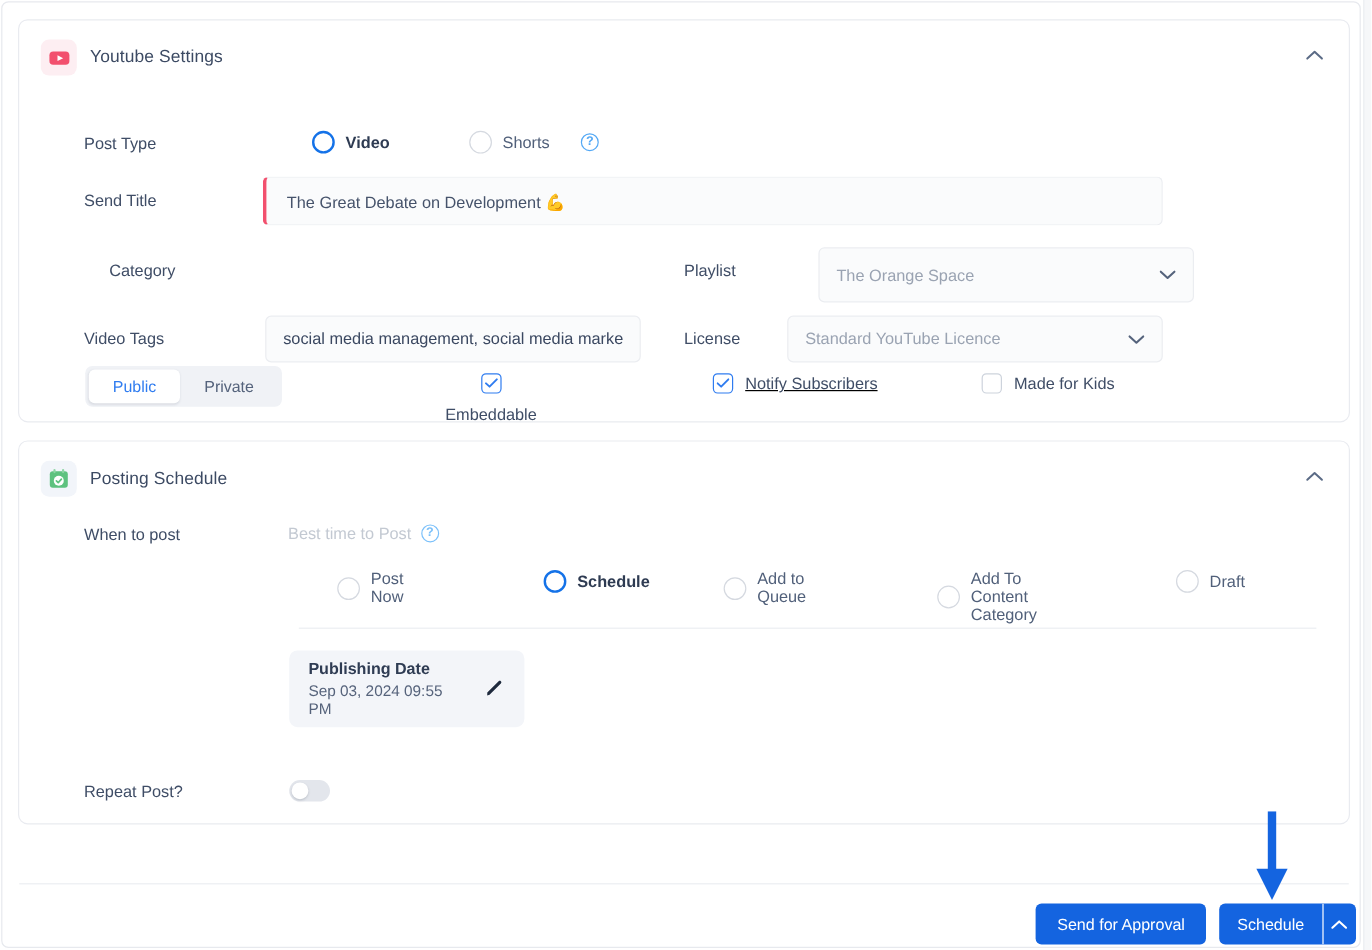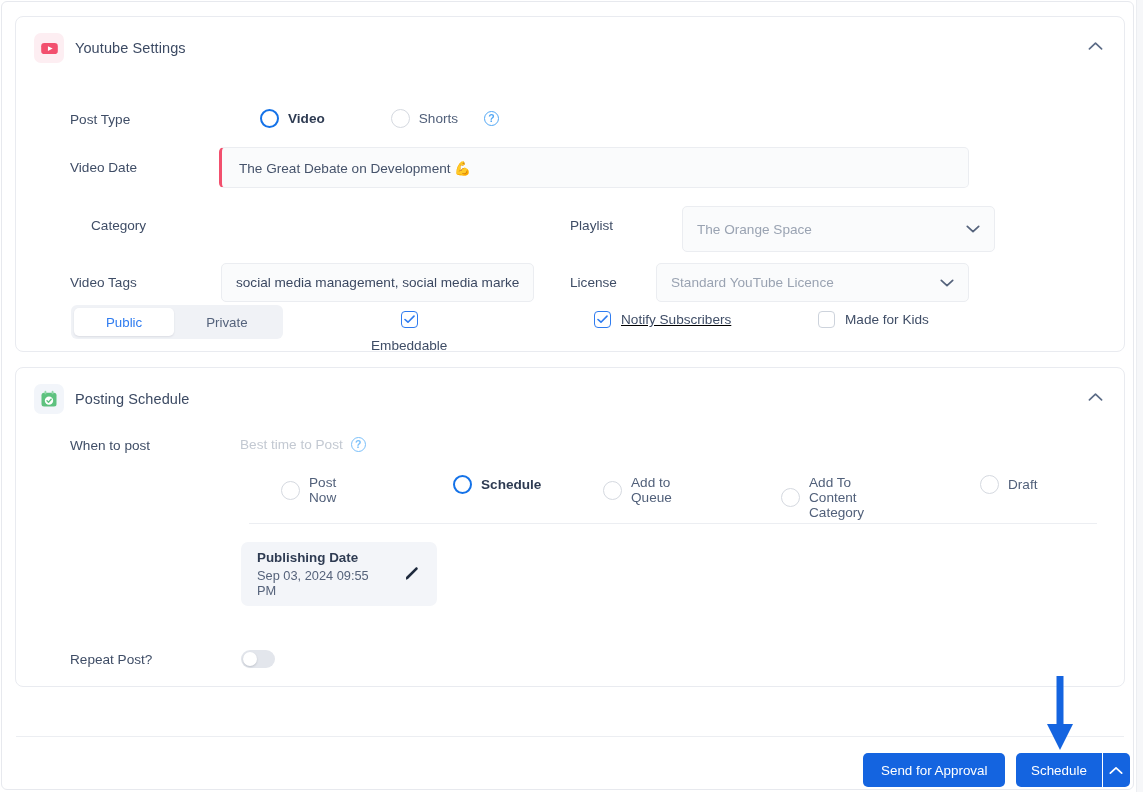--- a/index.html
+++ b/index.html
@@ -133,21 +133,21 @@
     position: absolute;
     display: flex;
     background: #f0f2f6;
     border-radius: 6px;
     padding: 3px;
     height: 34px;
   }
   .seg > div {
     display: flex; align-items: center; justify-content: center;
     font-size: 13.3px;
-    padding: 0 32px;
+    padding: 0 20px;
     border-radius: 5px;
     cursor: pointer;
     color: #55637c;
     text-align: center;
   }
   .seg > div.active {
     background: #ffffff;
     color: #2f7cf0;
     box-shadow: 0 1px 2px rgba(30,40,70,.10);
   }
@@ -308,21 +308,21 @@
         <span class="dot on"></span>
         <span class="rtxt">Video</span>
       </span>
       <span class="radio">
         <span class="dot"></span>
         <span class="rtxt">Shorts</span>
       </span>
       <span class="help">?</span>
     </div>
 
-    <div class="field-label" style="left:54px; top:143px;">Video Date</div>
+    <div class="field-label" style="left:54px; top:143px;">Send Title</div>
     <div class="txt-input accent" style="left:203px; top:130px; width:750px; height:41px;">The Great Debate on Development 💪</div>
 
     <div class="field-label" style="left:54px; top:201px;margin-left:21px;">Category</div>
 
     <div class="field-label" style="left:554px; top:201px;">Playlist</div>
     <div class="select" style="left:666px; top:189px; width:313px; height:46px;">
       <span>The Orange Space</span>
       <span class="caret">
         <svg width="14" height="9" viewBox="0 0 16 10" aria-hidden="true">
           <path d="M1.5 2 L8 8 L14.5 2" fill="none" stroke="#55637c" stroke-width="2" stroke-linecap="round" stroke-linejoin="round"></path>

